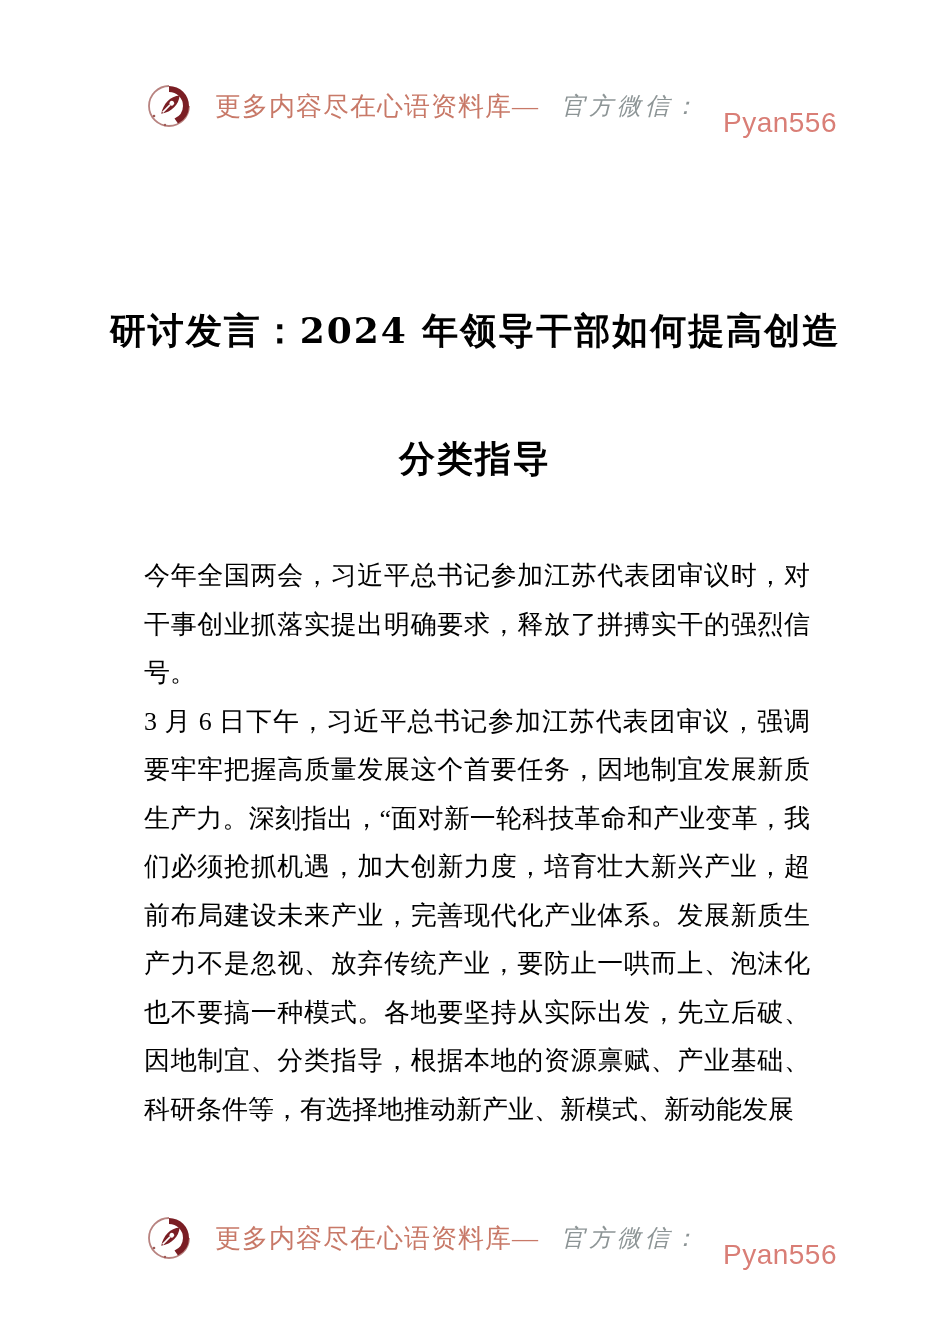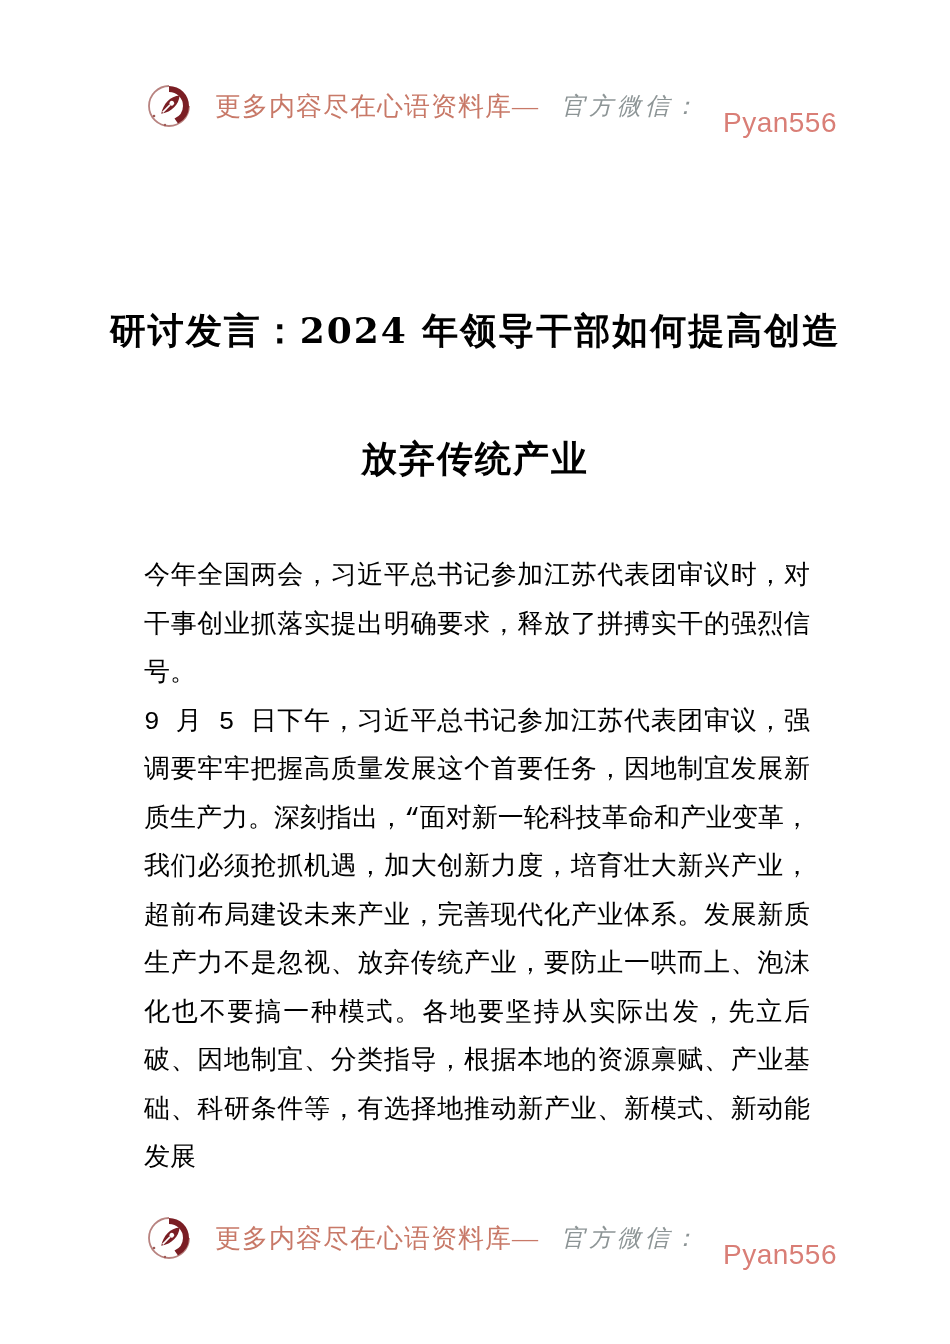--- a/index.html
+++ b/index.html
@@ -78,21 +78,21 @@
   .doc-body {
     position: absolute;
     top: 552px;
     left: 144px;
     width: 666px;
     color: #000000;
     font-size: 26px;
     line-height: 48.5px;
     text-align: justify;
     text-justify: inter-character;
-    font-family: Liberation Mono, monospace;
+    font-family: Liberation Serif, serif;
   }
   .doc-body p {
     margin: 0;
     padding: 0;
   }
 </style>
 </head>
 <body>
 
 <div class="page">
@@ -113,26 +113,26 @@
       <circle cx="9" cy="34" r="1.3" fill="#a05a55"></circle>
       <circle cx="20" cy="43" r="1.2" fill="#a05a55"></circle>
     </svg>
     <span class="brand-text">更多内容尽在心语资料库—</span>
     <span class="label-gray">官方微信：</span>
     <span class="wechat-id">Pyan556</span>
   </div>
 
   <h1 class="doc-title" style="margin:0;">
     <span class="t-line">研讨发言：2024 年领导干部如何提高创造</span>
-    <span class="t-line">放弃传统产业</span>
+    <span class="t-line">分类指导</span>
   </h1>
 
   <div class="doc-body">
     <p>今年全国两会，习近平总书记参加江苏代表团审议时，对干事创业抓落实提出明确要求，释放了拼搏实干的强烈信号。</p>
-    <p>9 月 5 日下午，习近平总书记参加江苏代表团审议，强调要牢牢把握高质量发展这个首要任务，因地制宜发展新质生产力。深刻指出，“面对新一轮科技革命和产业变革，我们必须抢抓机遇，加大创新力度，培育壮大新兴产业，超前布局建设未来产业，完善现代化产业体系。发展新质生产力不是忽视、放弃传统产业，要防止一哄而上、泡沫化也不要搞一种模式。各地要坚持从实际出发，先立后破、因地制宜、分类指导，根据本地的资源禀赋、产业基础、科研条件等，有选择地推动新产业、新模式、新动能发展</p>
+    <p>3 月 6 日下午，习近平总书记参加江苏代表团审议，强调要牢牢把握高质量发展这个首要任务，因地制宜发展新质生产力。深刻指出，“面对新一轮科技革命和产业变革，我们必须抢抓机遇，加大创新力度，培育壮大新兴产业，超前布局建设未来产业，完善现代化产业体系。发展新质生产力不是忽视、放弃传统产业，要防止一哄而上、泡沫化也不要搞一种模式。各地要坚持从实际出发，先立后破、因地制宜、分类指导，根据本地的资源禀赋、产业基础、科研条件等，有选择地推动新产业、新模式、新动能发展</p>
   </div>
 
   <div class="banner footer">
     <svg class="logo" viewBox="0 0 48 48" aria-hidden="true">
       <path d="M24 4 A20 20 0 1 0 44 24" fill="none" stroke="#a05a55" stroke-width="1.8" opacity="0.75"></path>
       <path d="M24 4 A20 20 0 0 1 44 24 A20 20 0 0 1 33 41.5 L29.5 36.5 A14 14 0 0 0 38 24 A14 14 0 0 0 24 10 Z" fill="#7a1e24"></path>
       <g transform="rotate(45 24 24)">
         <path d="M24 9 C30 16 30 26 24 35 C18 26 18 16 24 9 Z" fill="#7a1e24"></path>
         <circle cx="24" cy="20" r="2.4" fill="#ffffff"></circle>
         <line x1="24" y1="22.5" x2="24" y2="33" stroke="#ffffff" stroke-width="1.6"></line>

